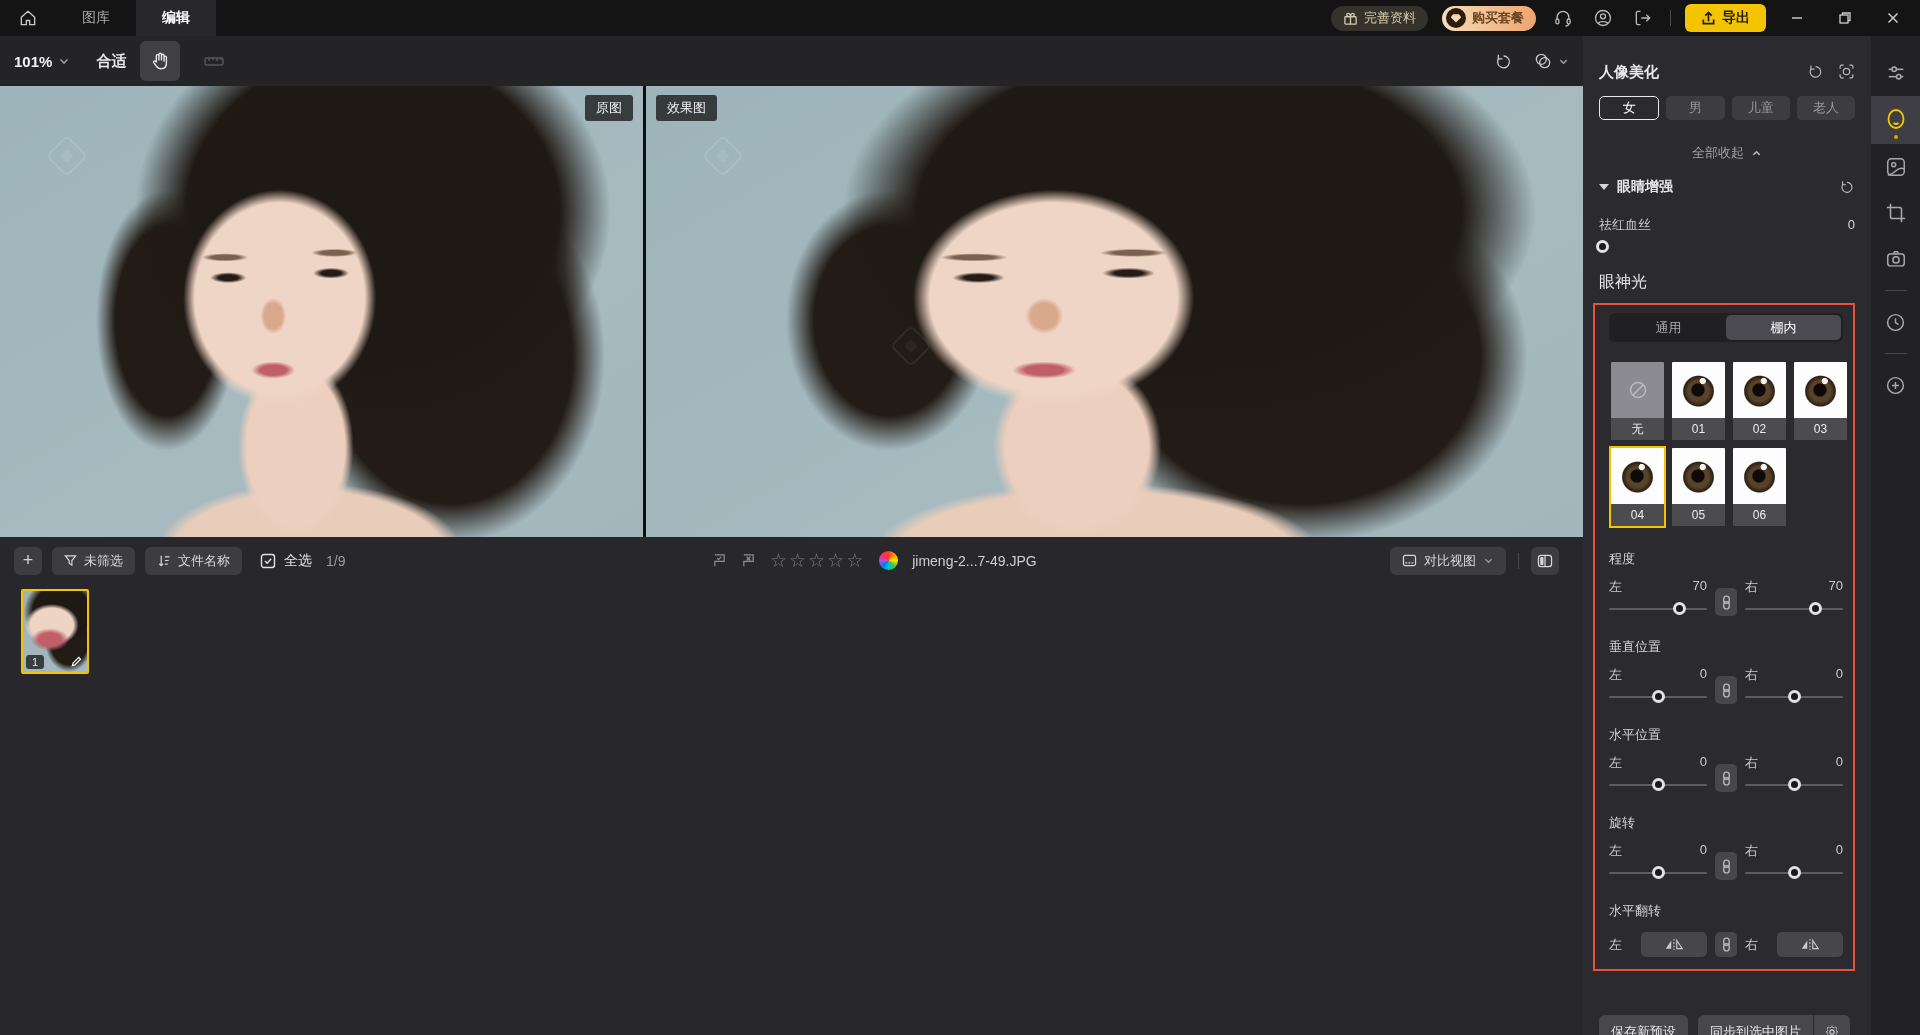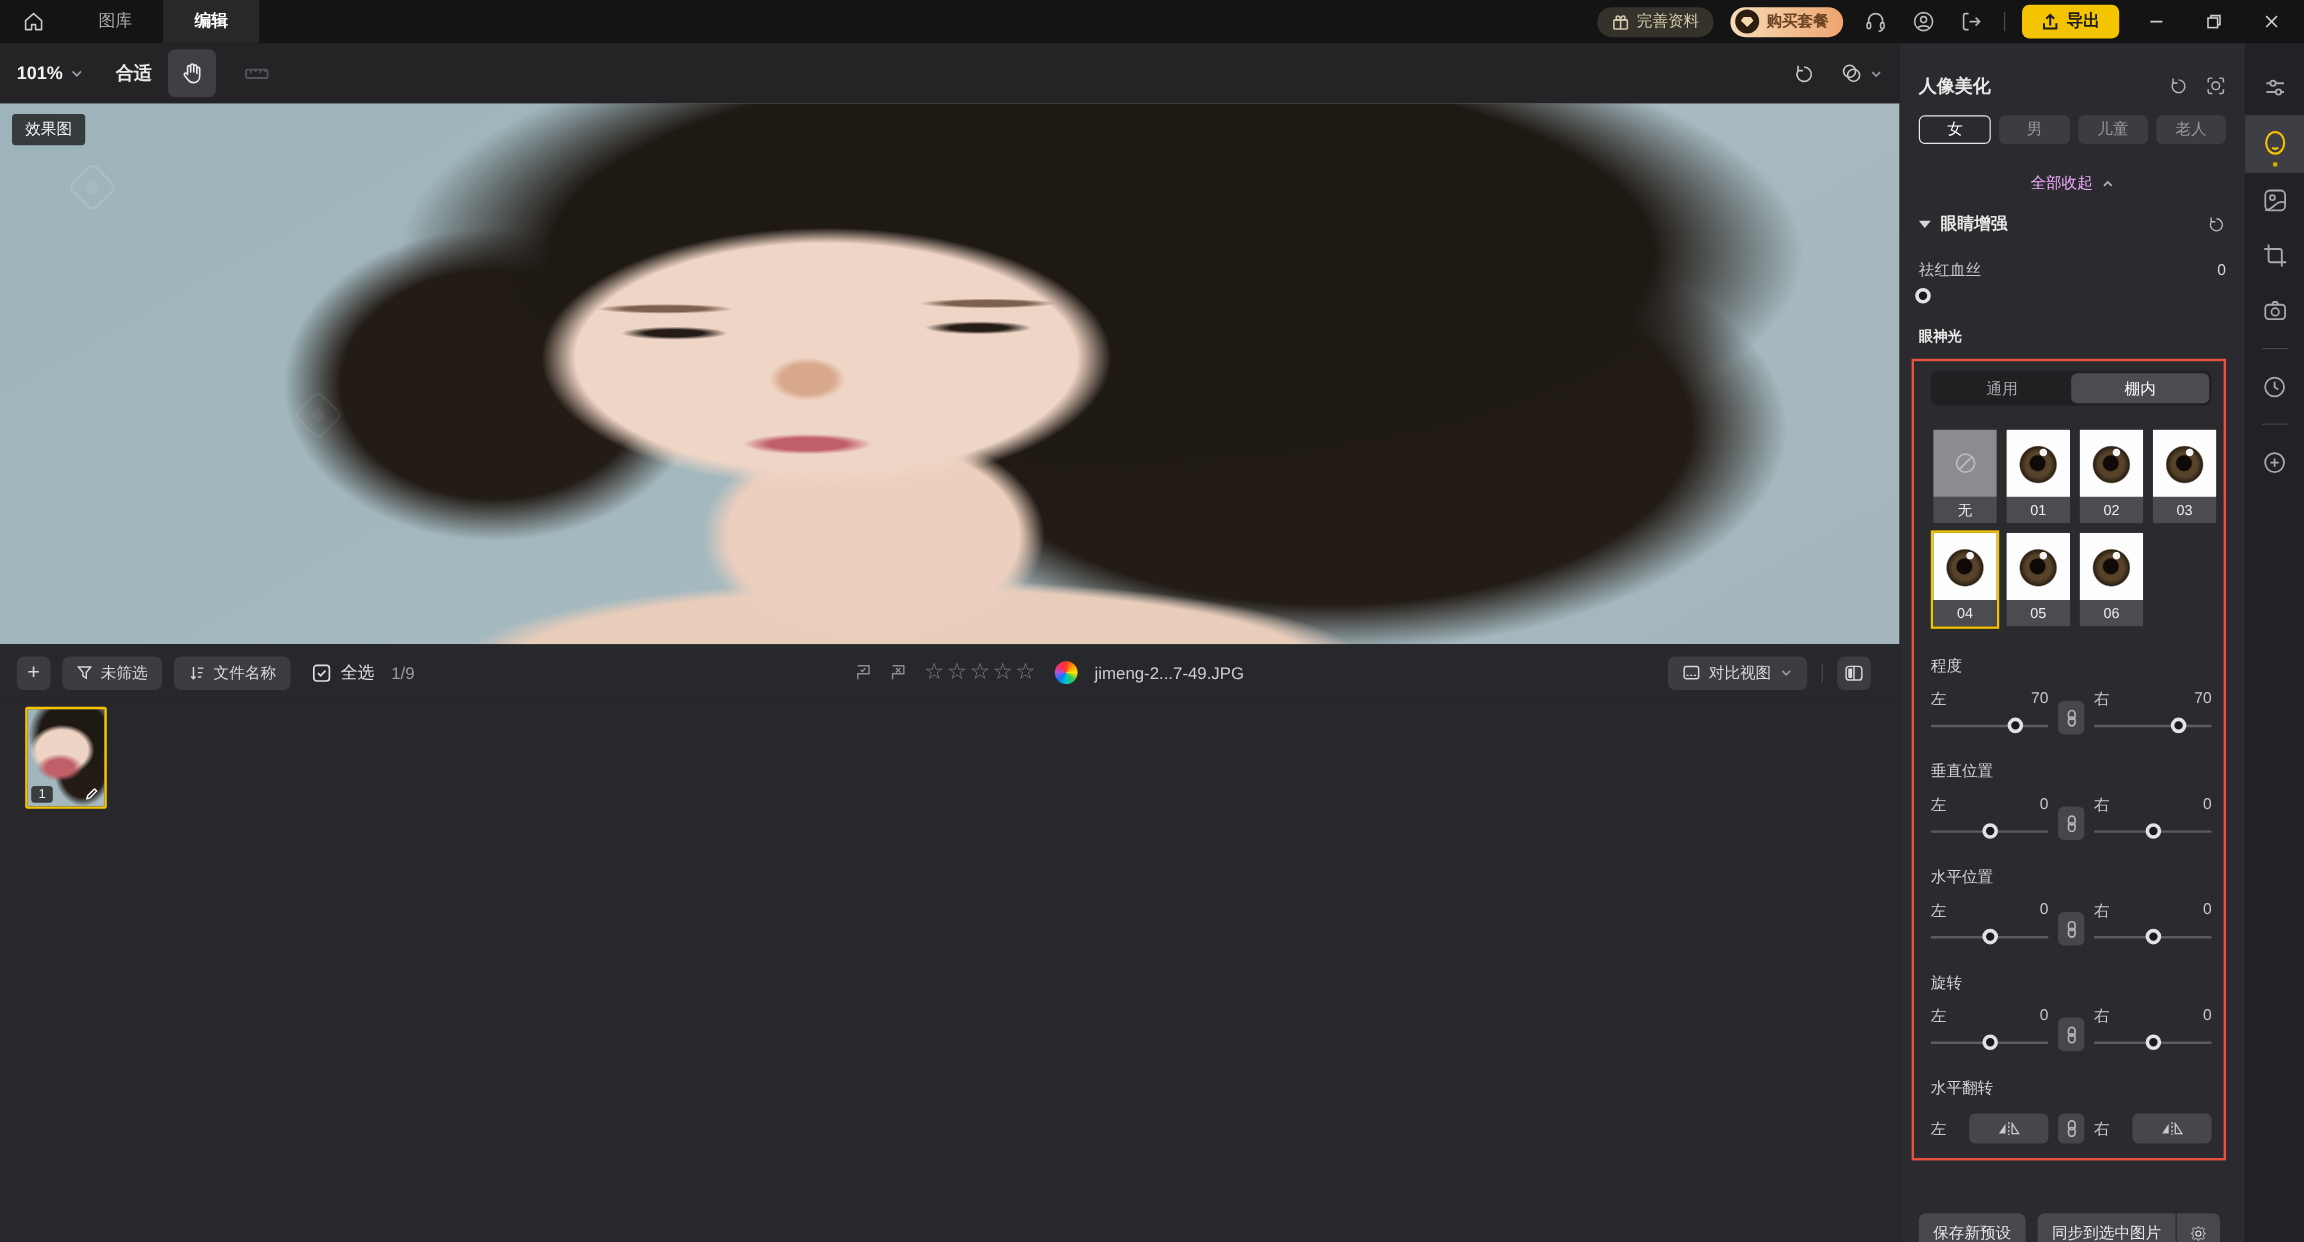--- a/index.html
+++ b/index.html
@@ -98,32 +98,32 @@
   
   .panel { width:288px; flex:0 0 288px; background:#2b2b2f; display:flex; flex-direction:column; padding:0 16px; overflow:hidden; }
   .panel-header { display:flex; align-items:flex-start; margin-top:27px; }
   .panel-title { font-size:15px; font-weight:bold; }
   .ph-icons { margin-left:auto; display:flex; gap:14px; color:#b9b9bc; }
   .gender-row { display:flex; gap:7px; margin-top:14px; }
   .gender-btn { flex:1; height:24px; border-radius:5px; background:#3c3c41; color:#99999d; font-size:13px;
                 display:flex; align-items:center; justify-content:center; cursor:pointer; }
   .gender-btn.active { background:transparent; border:1.5px solid #e9e9ec; color:#fff; }
   .divider { height:1px; background:#3c3c40; margin:0 -16px; }
-  .collapse-row { display:flex; align-items:center; justify-content:center; gap:7px; color:#f0abfc;
+  .collapse-row { display:flex; align-items:center; justify-content:center; gap:7px; color:#a3a3a3;
                   font-size:13px; height:43px; cursor:pointer; }
   .section-head { display:flex; align-items:center; gap:8px; margin-top:16px; }
   .tri-down { width:0; height:0; border-left:5px solid transparent; border-right:5px solid transparent; border-top:6px solid #d6d6da; }
   .section-title { font-size:14px; font-weight:bold; }
   .sh-reset { margin-left:auto; color:#b9b9bc; display:flex; cursor:pointer; }
   .param-row { display:flex; align-items:baseline; margin-top:20px; color:#c9c9cd; font-size:13px; }
   .param-val { margin-left:auto; color:#d9d9dd; }
   .track { position:relative; height:2px; background:#5c5c62; border-radius:1px; margin-top:12px; cursor:pointer; }
   .knob { position:absolute; top:-6px; width:13px; height:13px; border-radius:50%; background:#1a1a1c;
           border:3.5px solid #e2e2e6; cursor:pointer; }
-  .sub-title { font-size:12px; font-weight:bold; margin-top:26px; }
+  .sub-title { font-size:16px; font-weight:normal; margin-top:26px; }
 
   .redbox { border:2px solid #e8503f; margin:10px 0 0 -6px; padding:8px 10px 12px 14px; width:262px; }
   .cl-tabs { display:flex; background:#202023; border-radius:6px; height:29px; padding:2px; }
   .cl-tab { flex:1; display:flex; align-items:center; justify-content:center; font-size:13px; color:#aaaaae;
             border-radius:5px; cursor:pointer; }
   .cl-tab.active { background:#4b4b51; color:#fff; }
   .preset-grid { display:flex; flex-wrap:wrap; gap:4px; margin-top:18px; width:240px; }
   .preset { width:57px; border-radius:3px; overflow:hidden; cursor:pointer; border:2px solid transparent; }
   .preset.selected { border-color:#f5c400; border-radius:0; }
   .preset-img { height:56px; background:#fff; position:relative; }
@@ -304,20 +304,25 @@
             <span>
               <svg width="11" height="11" viewBox="0 0 12 12" fill="none" stroke="#9a9a9e" stroke-width="1.6">
                   <path d="M2.5 4.5 L6 8 L9.5 4.5"></path>
                 </svg>
             </span>
           </span>
         </div>
       </div>
 
       <div class="canvas">
+        <div class="photo photo-left">
+          <div class="portrait"></div>
+          <div class="wm" style="left:52px; top:55px;"></div>
+          <div class="photo-badge badge-orig">原图</div>
+        </div>
         <div class="photo photo-right">
           <div class="portrait"></div>
           <div class="wm" style="left:62px; top:55px;"></div>
           <div class="wm" style="left:250px; top:245px; opacity:.3;"></div>
           <div class="photo-badge badge-eff">效果图</div>
         </div>
       </div>
 
       <div class="strip-bar">
         <div class="sb-btn sb-add">+</div>

